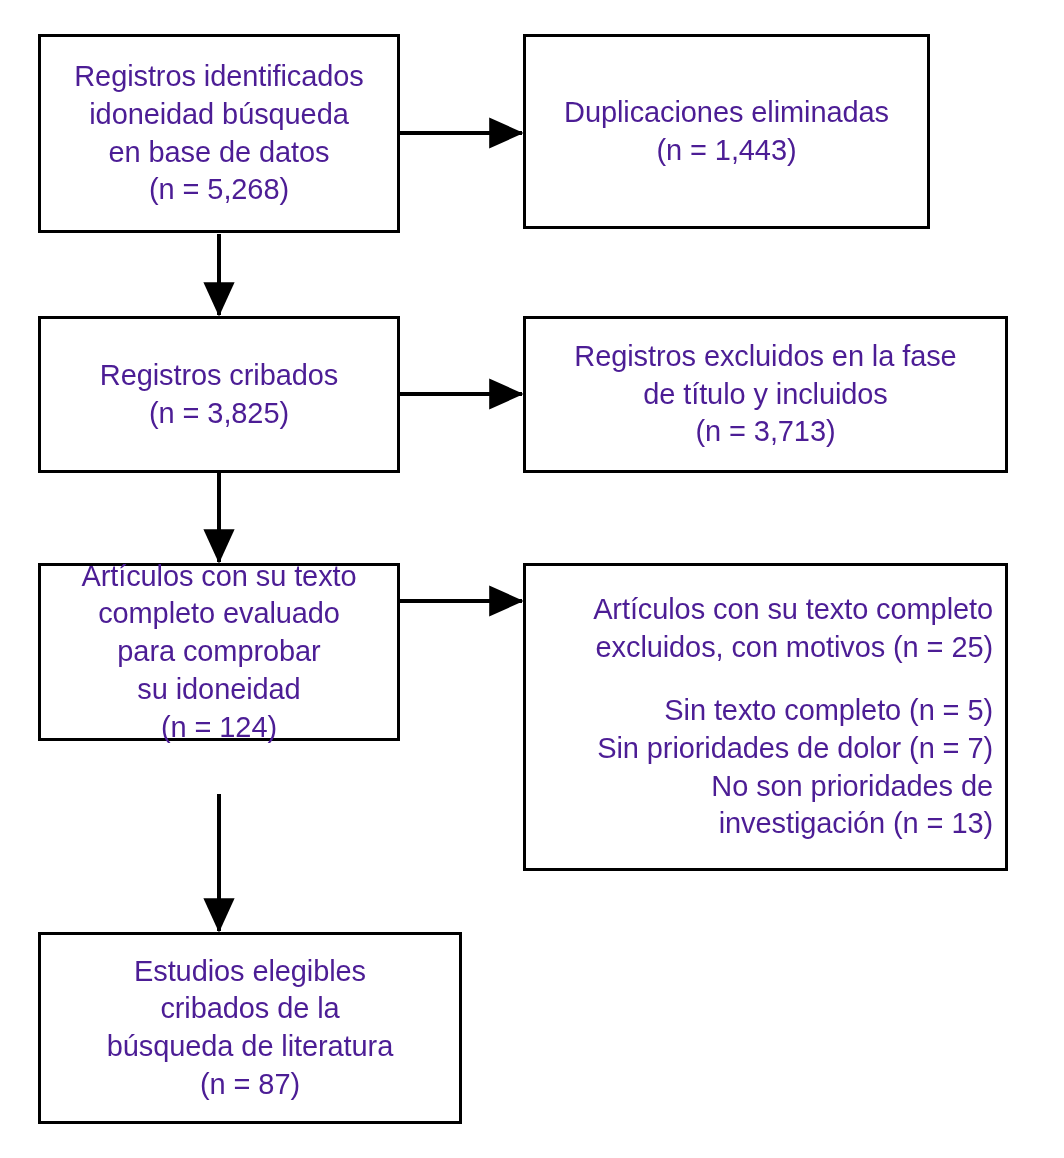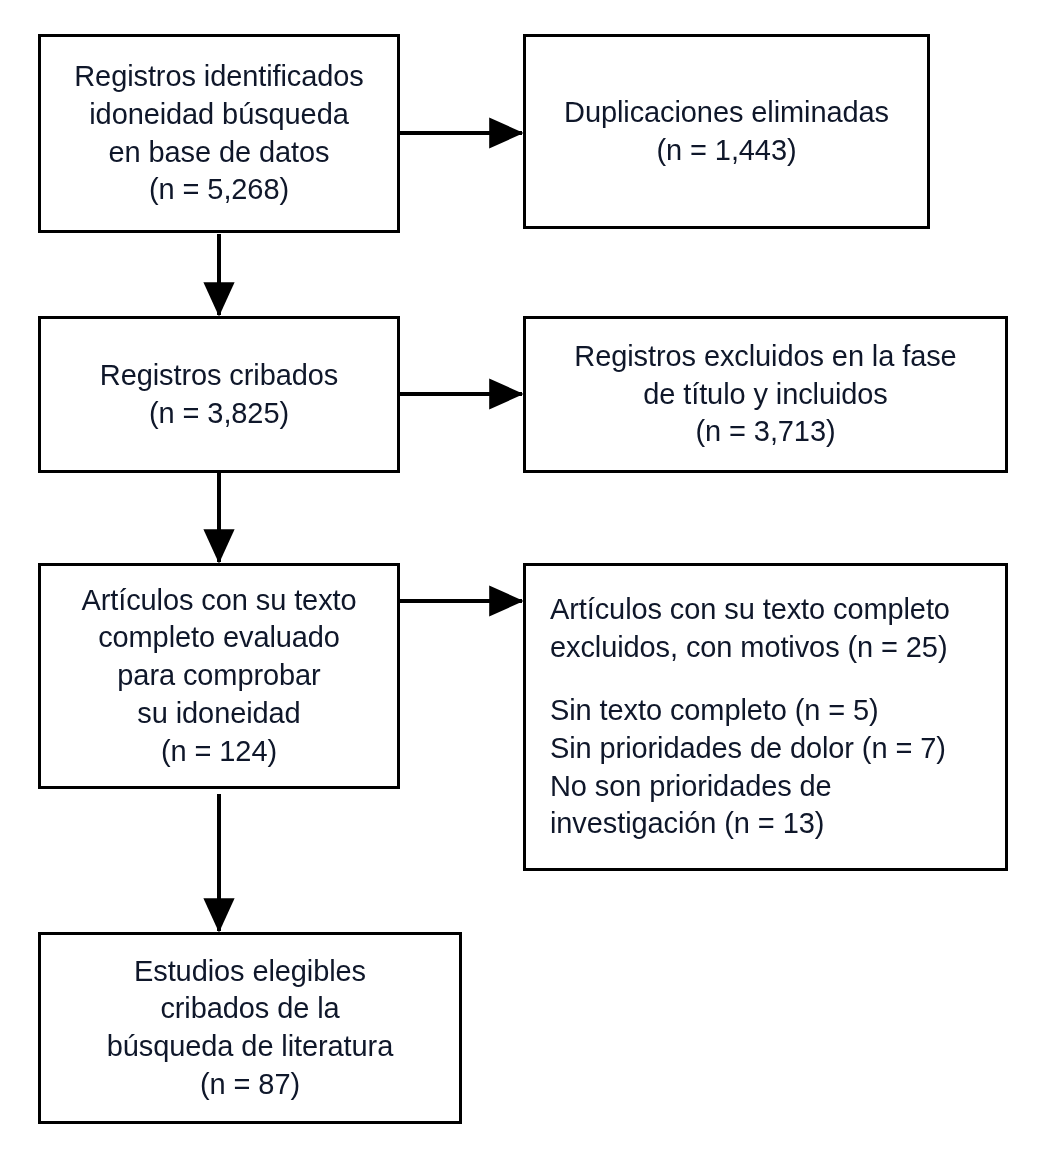--- a/index.html
+++ b/index.html
@@ -18,34 +18,34 @@
     overflow: hidden;
   }
   .flow-box {
     position: absolute;
     box-sizing: border-box;
     border: 3px solid #000000;
     background: #ffffff;
     display: flex;
     flex-direction: column;
     justify-content: center;
-    color: #0f172a;
+    color: #4c1d95;
     font-size: 29px;
     line-height: 1.30;
     letter-spacing: -0.1px;
   }
   .flow-box.centered {
     align-items: center;
     text-align: center;
   }
   .flow-box.left-aligned {
-    align-items: flex-start;
+    align-items: flex-end;
     text-align: left;
     padding-left: 24px;
-    padding-right: 0;
+    padding-right: 12px;
   }
   .line {
     white-space: pre;
   }
   .spacer-line {
     height: 26px;
   }
   svg.arrows {
     position: absolute;
     left: 0;
@@ -96,21 +96,21 @@
     <div class="line">Registros cribados</div>
     <div class="line">(n = 3,825)</div>
   </div>
 
   <div class="flow-box centered" style="left:523px; top:316px; width:485px; height:157px;">
     <div class="line">Registros excluidos en la fase</div>
     <div class="line">de título y incluidos</div>
     <div class="line">(n = 3,713)</div>
   </div>
 
-  <div class="flow-box centered" style="left:38px; top:563px; width:362px; height:226px;">
+  <div class="flow-box centered" style="left:38px; top:563px; width:362px; height:178px;">
     <div class="line">Artículos con su texto</div>
     <div class="line">completo evaluado</div>
     <div class="line">para comprobar</div>
     <div class="line">su idoneidad</div>
     <div class="line">(n = 124)</div>
   </div>
 
   <div class="flow-box left-aligned" style="left:523px; top:563px; width:485px; height:308px;">
     <div class="line">Artículos con su texto completo</div>
     <div class="line">excluidos, con motivos (n = 25)</div>

